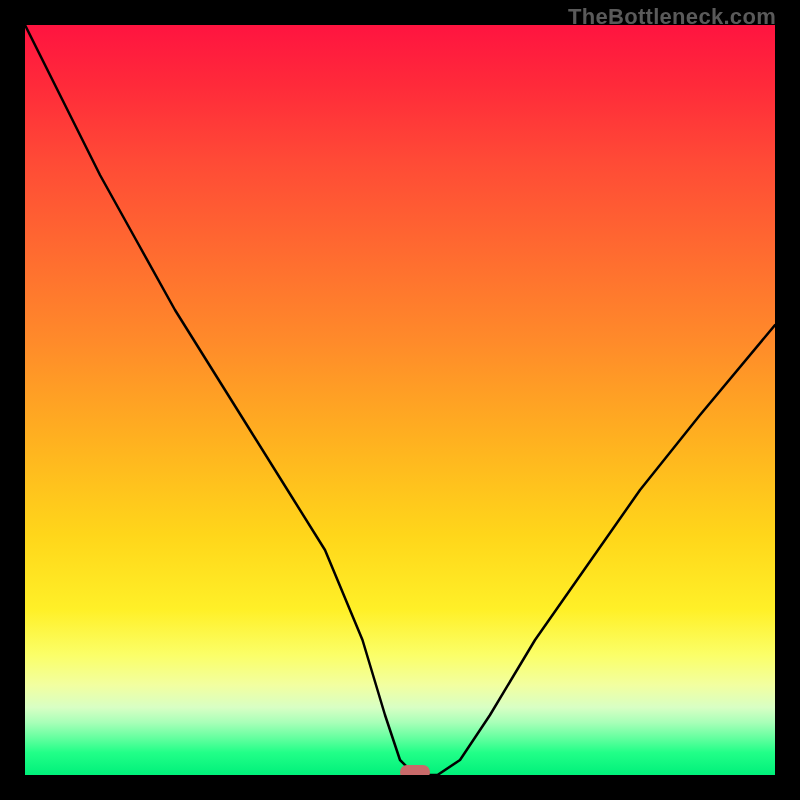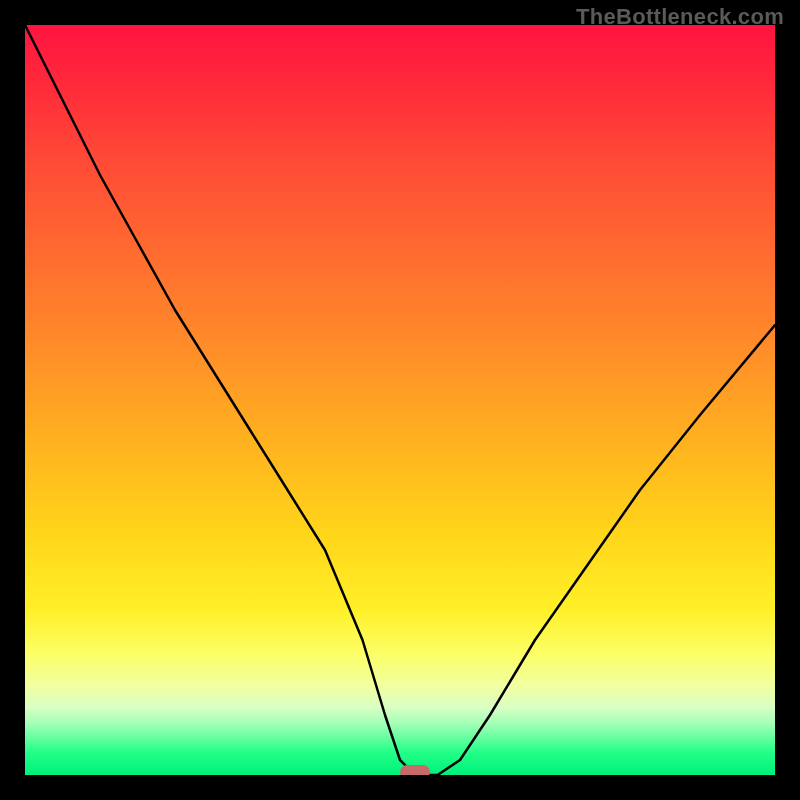--- a/index.html
+++ b/index.html
@@ -13,21 +13,21 @@
   }
   .frame {
     position: relative;
     width: 800px;
     height: 800px;
     background: #000;
   }
   .watermark {
     position: absolute;
     top: 4px;
-    right: 16px;
+    right: 24px;
     color: #5a5a5a;
     font-size: 22px;
     font-weight: 600;
     letter-spacing: 0.3px;
     z-index: 20;
   }
   .plot-area {
     position: absolute;
     left: 25px;
     top: 25px;

